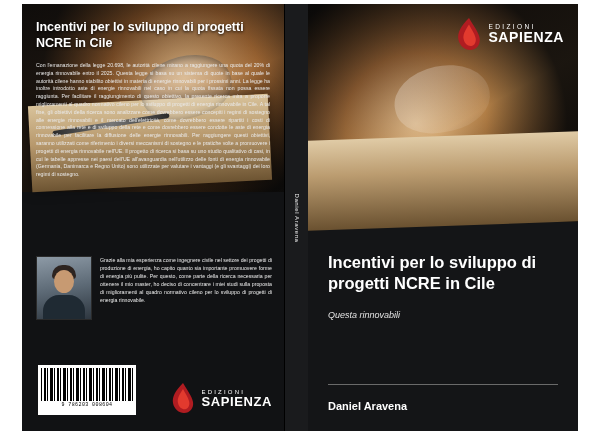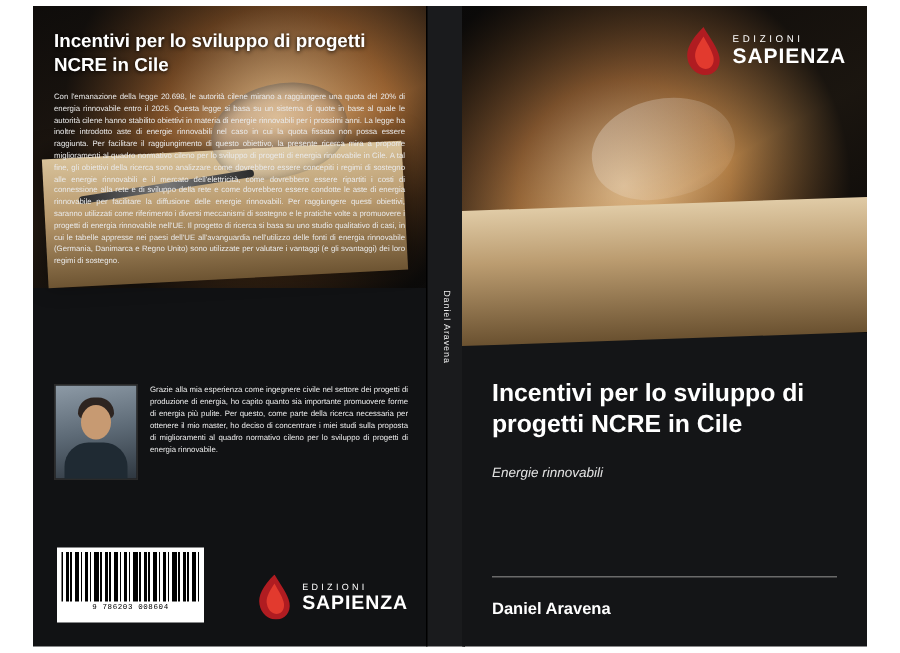--- a/index.html
+++ b/index.html
@@ -363,18 +363,18 @@
         <path d="M13 0 C5 8, 2 14, 3 20 C4 26, 9 30, 14 30 C20 30, 24 25, 23 19 C22 13, 17 7, 13 0 Z" fill="#b01c21"></path>
         <path d="M13 6 C9 12, 7 16, 8 20 C9 25, 13 27, 16 26 C19 25, 20 21, 19 18 C18 14, 15 10, 13 6 Z" fill="#e23a2e"></path>
       </svg>
       <div class="txt">
         <div class="edizioni">EDIZIONI</div>
         <div class="sapienza">SAPIENZA</div>
       </div>
     </div>
 
     <div class="front-title">Incentivi per lo sviluppo di progetti NCRE in Cile</div>
-    <div class="front-subtitle">Energie rinnovabili</div>
+    <div class="front-subtitle">Questa rinnovabili</div>
     <div class="front-rule"></div>
     <div class="front-author">Daniel Aravena</div>
   </div>
 
 </div>
 
 </body></html>

